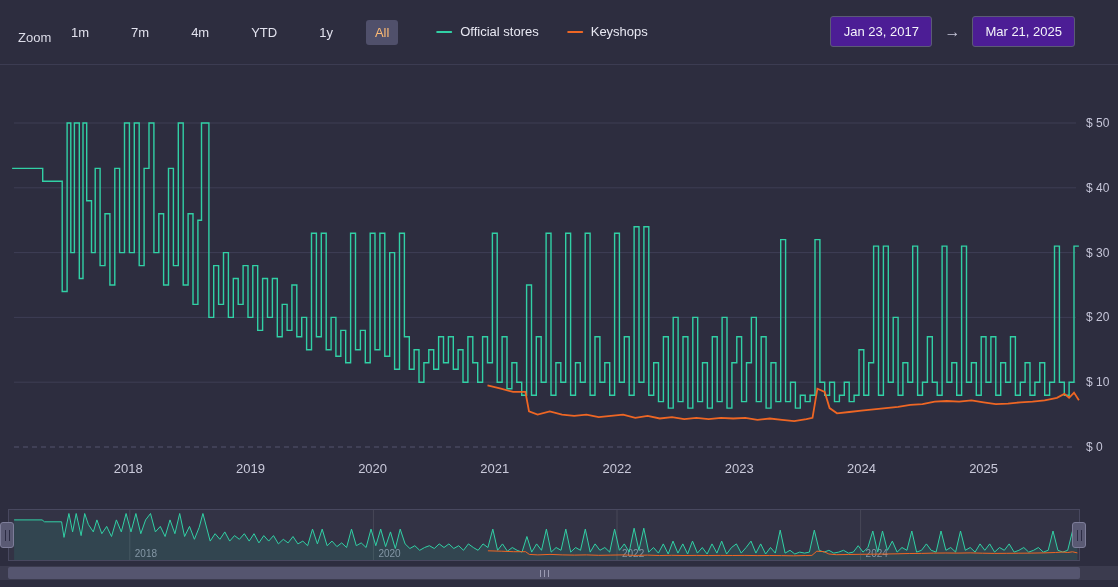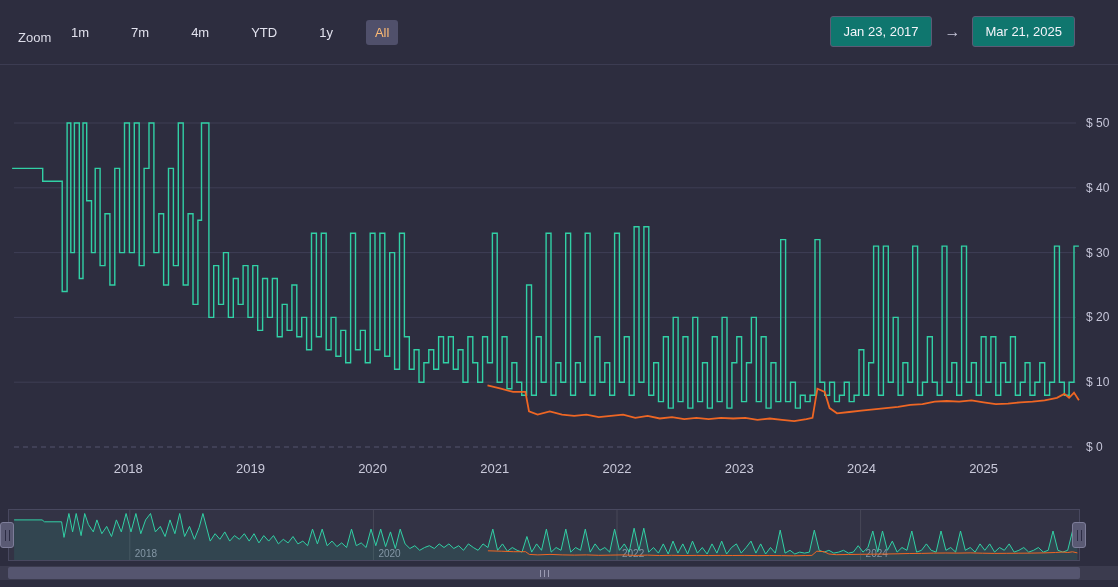--- a/index.html
+++ b/index.html
@@ -10,22 +10,22 @@
   .zoom-label{position:absolute;left:18px;top:16px;font-size:13px;color:#dcdce8;}
   .rs-buttons{position:absolute;left:62px;top:3px;display:flex;align-items:center;gap:24px;height:30px;}
   .rs-btn{background:none;border:none;color:#e2e2ee;font-size:13px;font-family:"Liberation Sans",sans-serif;
           padding:6px 9px;cursor:pointer;border-radius:3px;line-height:1;}
   .rs-btn.active{background:#50506b;color:#fdba74;}
   .legend{position:absolute;left:542px;top:10px;transform:translateX(-50%);display:flex;gap:28px;
           font-size:13px;align-items:center;white-space:nowrap;}
   .legend-item{display:flex;align-items:center;cursor:pointer;}
   .legend-marker{display:inline-block;width:16px;height:2px;margin-right:8px;border-radius:1px;}
   .range-inputs{position:absolute;right:43px;top:2px;display:flex;align-items:center;gap:12px;}
-  .date-box{border:1px solid #5b5b75;border-radius:3px;background:#0f766e;padding:7px 12px;
-            font-size:13px;color:#f4f4fa;min-width:76px;text-align:left;cursor:text;}
+  .date-box{border:1px solid #5b5b75;border-radius:3px;background:#4c1d95;padding:7px 12px;
+            font-size:13px;color:#f4f4fa;min-width:76px;text-align:center;cursor:text;}
   .arrow{color:#c5c5d8;font-size:16px;}
   .divider{position:absolute;top:64px;left:0;width:1118px;height:1px;background:#3c3c52;}
   
   #main-chart{position:absolute;top:70px;left:0;}
   .axis-label{fill:#c5c5d8;font-size:12px;font-family:"Liberation Sans",sans-serif;}
   .x-axis-label{fill:#c9c9da;font-size:13px;font-family:"Liberation Sans",sans-serif;}
   .nav-label{fill:#8f8fa6;font-size:10px;font-family:"Liberation Sans",sans-serif;}
   
   .navigator{position:absolute;top:509px;left:8px;width:1072px;height:52px;cursor:ew-resize;}
   .nav-handle{position:absolute;top:522px;width:14px;height:26px;background:#5a5a74;border:1px solid #7d7d99;
@@ -48,20 +48,30 @@
     <span class="zoom-label">Zoom</span>
     <div class="rs-buttons">
       <button class="rs-btn">1m</button>
       <button class="rs-btn">7m</button>
       <button class="rs-btn">4m</button>
       <button class="rs-btn">YTD</button>
       <button class="rs-btn">1y</button>
       <button class="rs-btn active">All</button>
     </div>
 
+    <div class="legend">
+      <span class="legend-item">
+        <span class="legend-marker" id="legend-marker-0" style="background: rgb(49, 208, 165);"></span>
+        <span>Official stores</span>
+      </span>
+      <span class="legend-item">
+        <span class="legend-marker" id="legend-marker-1" style="background: rgb(238, 102, 36);"></span>
+        <span>Keyshops</span>
+      </span>
+    </div>
 
     <div class="range-inputs">
       <div class="date-box">Jan 23, 2017</div>
       <span class="arrow">→</span>
       <div class="date-box">Mar 21, 2025</div>
     </div>
   </div>
 
   <div class="divider"></div>
 

